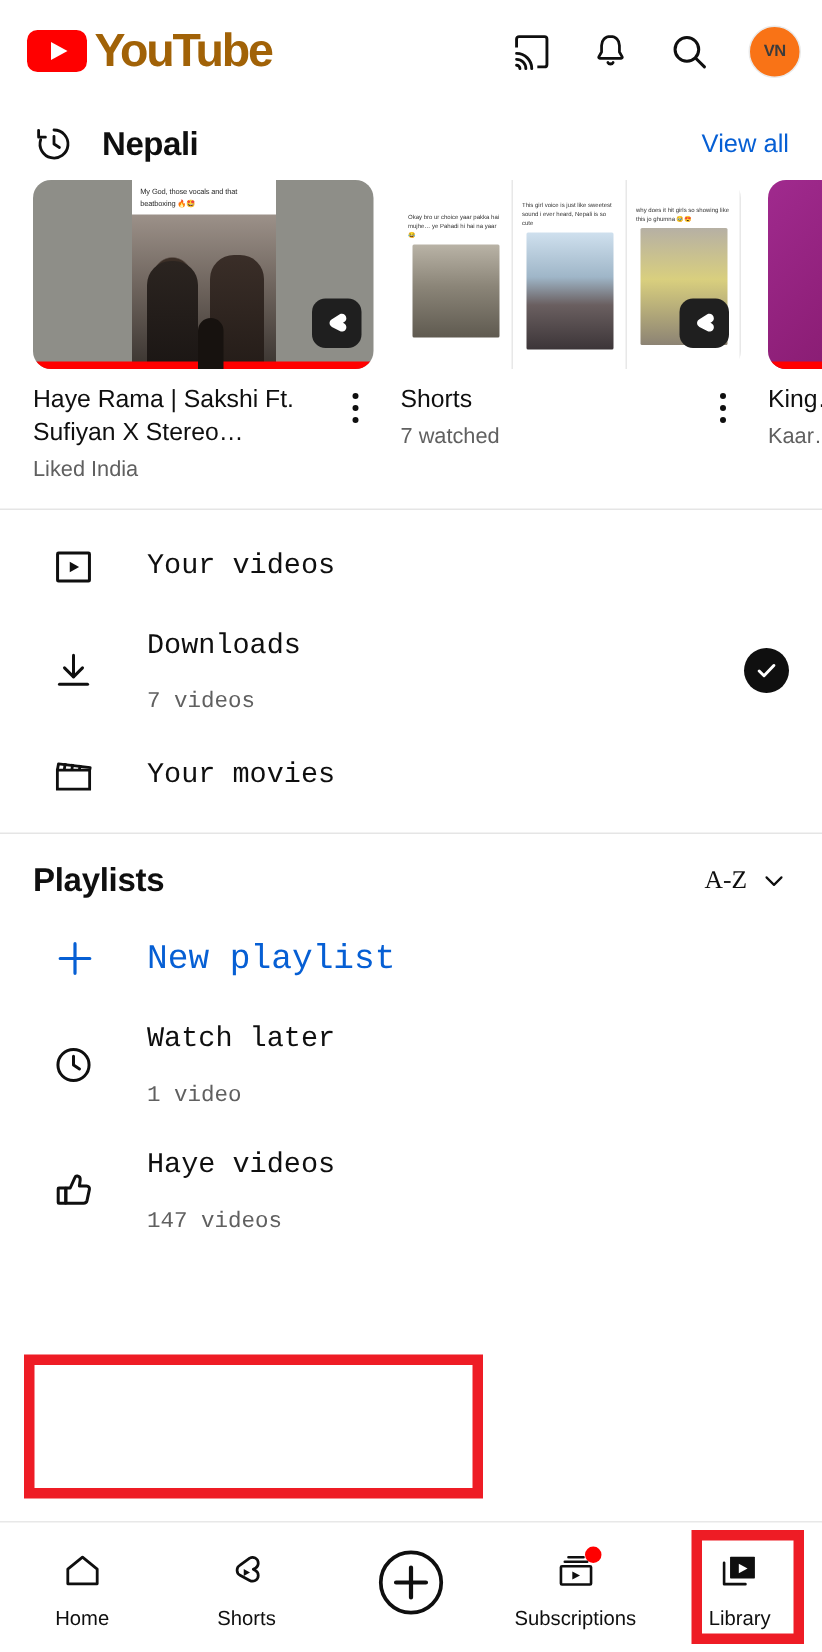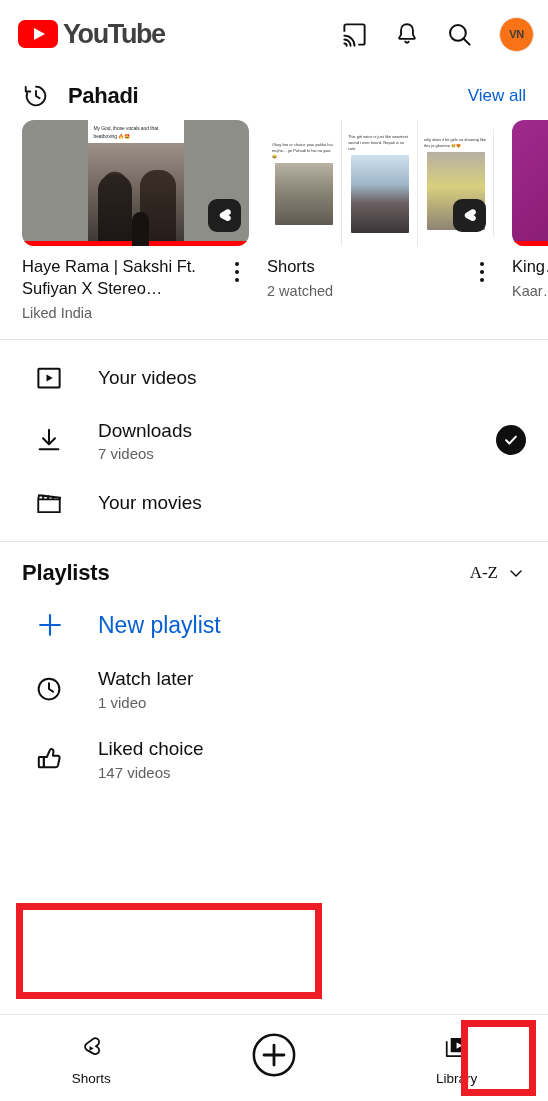--- a/index.html
+++ b/index.html
@@ -40,24 +40,24 @@
     justify-content: center;
   }
   .logo-badge .tri {
     width: 0; height: 0;
     border-left: 11px solid #ffffff;
     border-top: 6.5px solid transparent;
     border-bottom: 6.5px solid transparent;
     margin-left: 3px;
   }
   .logo-word {
-    font-size: 27px;
+    font-size: 31px;
     font-weight: 700;
     letter-spacing: -1.4px;
-    color: #404040;
+    color: #a16207;
   }
   .header-spacer { flex: 1; }
   .header-actions {
     display: flex;
     align-items: center;
     gap: 26px;
   }
   .hicon { display: flex; align-items: center; justify-content: center; }
   .avatar {
     width: 33px;
@@ -263,21 +263,21 @@
     display: block;
   }
 
   .divider {
     height: 1px;
     background: #e5e5e5;
     margin-top: 18px;
   }
 
   
-  .list { padding: 10px 0; }
+  .list { padding: 10px 0; font-family: Liberation Mono, monospace; }
   .row {
     display: flex;
     align-items: center;
     padding: 13px 22px 13px 34px;
     box-sizing: border-box;
   }
   .row-icon {
     width: 40px;
     flex: 0 0 auto;
     display: flex;
@@ -286,21 +286,21 @@
   }
   .row-text { flex: 1; margin-left: 24px; }
   .row-title {
     font-size: 19px;
     color: #0f0f0f;
     line-height: 1.25;
   }
   .row-sub {
     font-size: 15px;
     color: #606060;
-    margin-top: 3px;
+    margin-top: 17px;
   }
   .row-right { flex: 0 0 auto; display: flex; align-items: center; }
   .check-badge {
     width: 30px; height: 30px;
     border-radius: 50%;
     background: #0f0f0f;
     display: flex;
     align-items: center;
     justify-content: center;
   }
@@ -409,21 +409,21 @@
 </div>
 
 <div class="history-head">
   <span class="clock">
     <svg width="28" height="28" viewBox="0 0 24 24" fill="none" stroke="#0f0f0f" stroke-width="1.6">
       <path d="M12 4a8 8 0 1 1-7.6 5.5" stroke-linecap="round"></path>
       <path d="M3.2 4.2v3.9h3.9" stroke-linecap="round" stroke-linejoin="round"></path>
       <path d="M12 7.6V12l3.1 2" stroke-linecap="round" stroke-linejoin="round"></path>
     </svg>
   </span>
-  <span class="history-title">Pahadi</span>
+  <span class="history-title">Nepali</span>
   <span class="view-all">View all</span>
 </div>
 
 <div class="history-row">
 
   <div class="hcard">
     <div class="thumb thumb-video">
       <div class="vcenter">
         <div class="vcap">My God, those vocals and that beatboxing 🔥🤩</div>
         <div class="vimg">
@@ -468,21 +468,21 @@
       </div>
       <span class="shorts-badge">
         <svg width="20" height="20" viewBox="0 0 24 24" fill="#ffffff">
           <path d="M14.6 2.6c2.3-1.2 5 .5 5 3 0 1.2-.6 2.2-1.6 2.8l-1 .6 1 .6c1 .6 1.6 1.6 1.6 2.8 0 2.5-2.7 4.2-5 3l-6-3.2c-1.1-.6-1.8-1.7-1.8-2.9s.7-2.3 1.8-2.9z" transform="translate(-1.5,1.5) scale(1.05)"></path>
         </svg>
       </span>
     </div>
     <div class="hmeta">
       <div class="hmeta-text">
         <div class="hmeta-title">Shorts</div>
-        <div class="hmeta-sub">2 watched</div>
+        <div class="hmeta-sub">7 watched</div>
       </div>
       <div class="kebab">
           <i></i>
           <i></i>
           <i></i>
         </div>
     </div>
   </div>
 
   <div class="hcard clipped">
@@ -596,33 +596,41 @@
   </div>
 
   <div class="row">
     <div class="row-icon">
       <svg width="32" height="32" viewBox="0 0 24 24" fill="none" stroke="#0f0f0f" stroke-width="1.5">
         <path d="M7.4 10.5h2.2l2.4-5.3c.2-.5.7-.8 1.2-.7.9.2 1.5 1 1.4 1.9l-.4 3.1h3.6c.9 0 1.6.8 1.4 1.7l-1.2 5.6c-.2.8-.9 1.3-1.7 1.3H7.4z" stroke-linejoin="round"></path>
         <rect x="3.6" y="10.5" width="3.8" height="7.6" rx="0.4"></rect>
       </svg>
     </div>
     <div class="row-text">
-      <div class="row-title">Liked choice</div>
+      <div class="row-title">Haye videos</div>
       <div class="row-sub">147 videos</div>
     </div>
     <div class="row-right"></div>
   </div>
 
 </div>
 
 <div class="annot" id="annot-liked"></div>
 <div class="annot" id="annot-library"></div>
 
 <div class="bottomnav">
 
+  <div class="nav-item">
+    <span class="nav-icon-wrap">
+      <svg width="28" height="28" viewBox="0 0 24 24" fill="none" stroke="#0f0f0f" stroke-width="1.6">
+        <path d="M3.6 11.2L12 4.4l8.4 6.8v8.4H3.6z" stroke-linejoin="round"></path>
+      </svg>
+    </span>
+    <span class="nav-label">Home</span>
+  </div>
 
   <div class="nav-item">
     <span class="nav-icon-wrap">
       <svg width="28" height="28" viewBox="0 0 24 24" fill="none" stroke="#0f0f0f" stroke-width="1.55">
         <path d="M14.1 3.3c2.2-1.2 4.9.4 4.9 2.9 0 1.2-.6 2.2-1.6 2.8l-1.2.7 1.2.7c1 .6 1.6 1.6 1.6 2.8 0 2.5-2.7 4.1-4.9 2.9l-5.5-3c-1.1-.6-1.7-1.7-1.7-2.9s.6-2.3 1.7-2.9z" transform="translate(0,1.6)" stroke-linejoin="round"></path>
         <path d="M10.7 9.6l3.6 2-3.6 2z" fill="#0f0f0f" stroke="none" transform="translate(0,1.6)"></path>
       </svg>
     </span>
     <span class="nav-label">Shorts</span>
   </div>
@@ -630,20 +638,31 @@
   <div class="nav-item">
     <span class="nav-icon-wrap" style="height:52px">
       <svg width="52" height="52" viewBox="0 0 24 24" fill="none" stroke="#0f0f0f" stroke-width="1.15">
         <circle cx="12" cy="12" r="9.3"></circle>
         <path d="M12 7.4v9.2M7.4 12h9.2" stroke-linecap="round" stroke-width="1.3"></path>
       </svg>
     </span>
     <span class="nav-label"></span>
   </div>
 
+  <div class="nav-item">
+    <span class="nav-icon-wrap">
+      <svg width="28" height="28" viewBox="0 0 24 24" fill="none" stroke="#0f0f0f" stroke-width="1.5">
+        <rect x="3.4" y="9.6" width="17.2" height="10.4" rx="0.6"></rect>
+        <path d="M9.9 12.5l4.4 2.3-4.4 2.3z" fill="#0f0f0f" stroke="none"></path>
+        <path d="M5.6 7h12.8M7.7 4.4h8.6" stroke-linecap="round"></path>
+      </svg>
+      <span class="nav-dot"></span>
+    </span>
+    <span class="nav-label">Subscriptions</span>
+  </div>
 
   <div class="nav-item">
     <span class="nav-icon-wrap">
       <svg width="28" height="28" viewBox="0 0 24 24" fill="none" stroke="#0f0f0f" stroke-width="1.5">
         <path d="M3.2 7.6v12.2h12.2" stroke-linecap="round" stroke-linejoin="round"></path>
         <rect x="6.6" y="4.2" width="14.2" height="12.4" rx="0.4" fill="#0f0f0f" stroke="none"></rect>
         <path d="M11.6 8.1l5 2.7-5 2.7z" fill="#ffffff" stroke="none"></path>
       </svg>
     </span>
     <span class="nav-label">Library</span>

